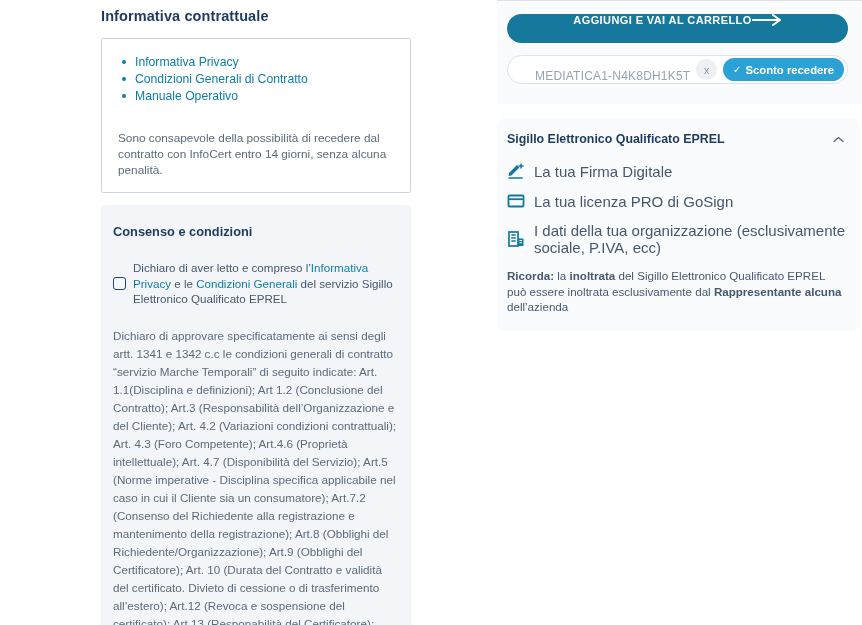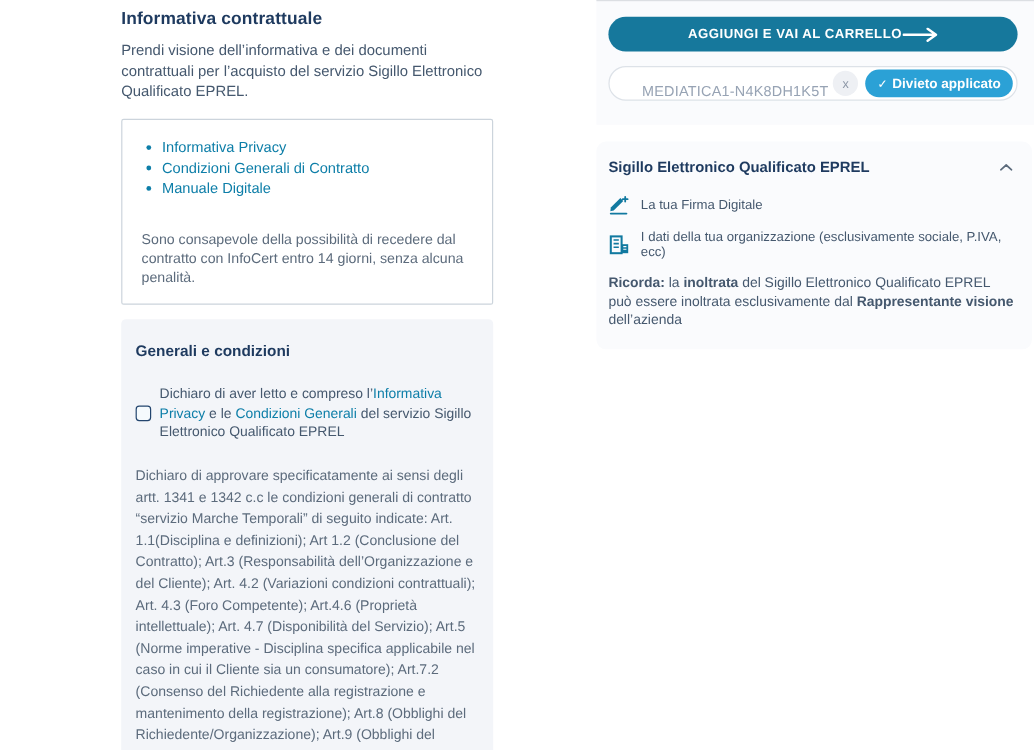--- a/index.html
+++ b/index.html
@@ -27,21 +27,21 @@
   .check-row { display:flex; align-items:center; }
   .checkbox { flex:0 0 auto; width:13px; height:13px; margin-top:1px;
     border:1.5px solid #23456e; border-radius:3px; background:#f5fafd; cursor:pointer; }
   .check-label { margin-left:7px; font-size:11.6px; line-height:15.5px; color:#45586e; }
   .inline-link { color:#0d7ea8; cursor:pointer; }
   .legal-text { margin-top:20px; font-size:11.7px; line-height:18px; color:#5c6b7c; }
 
   
   .right-col { position:absolute; left:497px; top:0; width:365px; }
   .cart-panel { border-top:1px solid #dcdfe3; background:#fafbfd; padding:13px 14px 20px 10px; }
-  .add-btn { display:flex; align-items:center; justify-content:center; 
+  .add-btn { display:flex; align-items:flex-start; justify-content:center; 
     width:341px; height:29px; border:none; border-radius:15px; background:#16789c;
     color:#ffffff; font-family:"Liberation Sans",sans-serif; font-size:11px; font-weight:bold;
     letter-spacing:.4px; cursor:pointer; }
   .arrow-icon { display:inline-flex; }
   .coupon-field { position:relative; margin-top:12px; width:341px; height:29px;
     background:#ffffff; border:1px solid #dde2e8; border-radius:15px;
     display:flex; align-items:center; }
   .coupon-code { margin-left:27px; font-size:12px; color:#97a3b4; letter-spacing:.2px;
     flex:1 1 auto; border:none; outline:none; background:transparent;
     font-family:"Liberation Sans",sans-serif;margin-top:12px; }
@@ -55,50 +55,49 @@
 
   .product-card { margin-top:14px; width:363px; background:#fafbfd; border-radius:8px;
     padding:14px 14px 16px 10px; }
   .card-header { display:flex; align-items:center; justify-content:space-between;gap:19px; }
   .card-title { font-size:12.4px; font-weight:bold; color:#1e3a5f; }
   .chevron-up { color:#5c6b7c; cursor:pointer; display:inline-flex; margin-right:2px; }
   .feature-list { margin-top:16px; }
   .feature-row { display:flex; align-items:center; margin-bottom:12px; }
   .feature-icon { flex:0 0 auto; width:18px; height:18px; display:flex; align-items:center;
     justify-content:center; }
-  .feature-label { margin-left:9px; font-size:11px; color:#45586e; }
+  .feature-label { margin-left:9px; font-size:15px; color:#45586e; }
   .card-note { margin-top:7px; font-size:11.6px; line-height:15.5px; color:#45586e; }
   .card-note b { font-weight:bold; }
 </style>
 </head>
 <body>
 
 <div class="stage">
 
   <div class="left-col">
     <h2 class="page-title">Informativa contrattuale</h2>
-    <p class="intro">Prendi visione dell’informativa e dei documenti contrattuali per l’acquisto del servizio Sigillo Elettronico Qualificato EPREL.</p>
 
     <div class="doc-box">
       <ul class="doc-list">
         <li>
           <a class="doc-link">Informativa Privacy</a>
         </li>
         <li>
           <a class="doc-link">Condizioni Generali di Contratto</a>
         </li>
         <li>
-          <a class="doc-link">Manuale Digitale</a>
+          <a class="doc-link">Manuale Operativo</a>
         </li>
       </ul>
       <p class="doc-note">Sono consapevole della possibilità di recedere dal contratto con InfoCert entro 14 giorni, senza alcuna penalità.</p>
     </div>
 
     <div class="terms-panel">
-      <h3 class="terms-title">Generali e condizioni</h3>
+      <h3 class="terms-title">Consenso e condizioni</h3>
 
       <div class="check-row">
         <div class="checkbox"></div>
         <div class="check-label"><span>Dichiaro di aver letto e compreso l’</span><span class="inline-link">Informativa Privacy</span><span> e le </span><span class="inline-link">Condizioni Generali</span><span> del servizio Sigillo Elettronico Qualificato EPREL</span></div>
       </div>
 
       <p class="legal-text">Dichiaro di approvare specificatamente ai sensi degli artt. 1341 e 1342 c.c le condizioni generali di contratto “servizio Marche Temporali” di seguito indicate: Art. 1.1(Disciplina e definizioni); Art 1.2 (Conclusione del Contratto); Art.3 (Responsabilità dell’Organizzazione e del Cliente); Art. 4.2 (Variazioni condizioni contrattuali); Art. 4.3 (Foro Competente); Art.4.6 (Proprietà intellettuale); Art. 4.7 (Disponibilità del Servizio); Art.5 (Norme imperative - Disciplina specifica applicabile nel caso in cui il Cliente sia un consumatore); Art.7.2 (Consenso del Richiedente alla registrazione e mantenimento della registrazione); Art.8 (Obblighi del Richiedente/Organizzazione); Art.9 (Obblighi del Certificatore); Art. 10 (Durata del Contratto e validità del certificato. Divieto di cessione o di trasferimento all’estero); Art.12 (Revoca e sospensione del certificato); Art.13 (Responabilità del Certificatore); Art.14 (Scioglimento del rapporto).</p>
 
     </div>
   </div>
@@ -115,21 +114,21 @@
         </span>
       </button>
 
       <div class="coupon-field">
         <input class="coupon-code" readonly="" value="MEDIATICA1-N4K8DH1K5T" style="">
         <div class="coupon-remove">
           <span>x</span>
         </div>
         <div class="discount-badge">
           <span class="check-glyph">✓</span>
-          <span>Divieto applicato</span>
+          <span>Sconto recedere</span>
         </div>
       </div>
     </div>
 
     <div class="product-card">
       <div class="card-header">
         <span class="card-title">Sigillo Elettronico Qualificato EPREL</span>
         <span class="chevron-up">
           <svg width="11" height="7" viewBox="0 0 11 7" fill="none">
             <path d="M1 5.5 L5.5 1.5 L10 5.5" stroke="#5c6b7c" stroke-width="1.4" stroke-linecap="round" stroke-linejoin="round"></path>
@@ -144,26 +143,35 @@
               <path d="M2 11 L10 3 L12.4 5.4 L4.4 13.4 L1.6 14 Z" fill="#1179a0"></path>
               <path d="M2 16 H15" stroke="#1179a0" stroke-width="1.6" stroke-linecap="round"></path>
               <path d="M14 2 V6 M12 4 H16" stroke="#1179a0" stroke-width="1.5" stroke-linecap="round"></path>
             </svg>
           </span>
           <span class="feature-label">La tua Firma Digitale</span>
         </div>
         <div class="feature-row">
           <span class="feature-icon">
             <svg width="18" height="18" viewBox="0 0 18 18" fill="none">
+              <rect x="1.5" y="3.5" width="15" height="11" rx="1" stroke="#1179a0" stroke-width="1.8"></rect>
+              <path d="M2 7.2 H16" stroke="#1179a0" stroke-width="1.8"></path>
+            </svg>
+          </span>
+          <span class="feature-label">La tua licenza PRO di GoSign</span>
+        </div>
+        <div class="feature-row">
+          <span class="feature-icon">
+            <svg width="18" height="18" viewBox="0 0 18 18" fill="none">
               <rect x="2" y="2" width="9" height="14" stroke="#1179a0" stroke-width="1.7"></rect>
               <path d="M4.3 5 H8.7 M4.3 8 H8.7 M4.3 11 H8.7" stroke="#1179a0" stroke-width="1.3"></path>
               <rect x="11" y="8.5" width="5.5" height="7.5" fill="#1179a0"></rect>
               <path d="M12.4 10.5 H15 M12.4 12.7 H15" stroke="#fafbfd" stroke-width="1"></path>
             </svg>
           </span>
           <span class="feature-label">I dati della tua organizzazione (esclusivamente sociale, P.IVA, ecc)</span>
         </div>
       </div>
 
-      <p class="card-note"><b>Ricorda:</b><span> la </span><b>inoltrata</b><span> del Sigillo Elettronico Qualificato EPREL può essere inoltrata esclusivamente dal </span><b>Rappresentante visione</b><span> dell’azienda</span></p>
+      <p class="card-note"><b>Ricorda:</b><span> la </span><b>inoltrata</b><span> del Sigillo Elettronico Qualificato EPREL può essere inoltrata esclusivamente dal </span><b>Rappresentante alcuna</b><span> dell’azienda</span></p>
     </div>
   </div>
 </div>
 
 </body></html>

